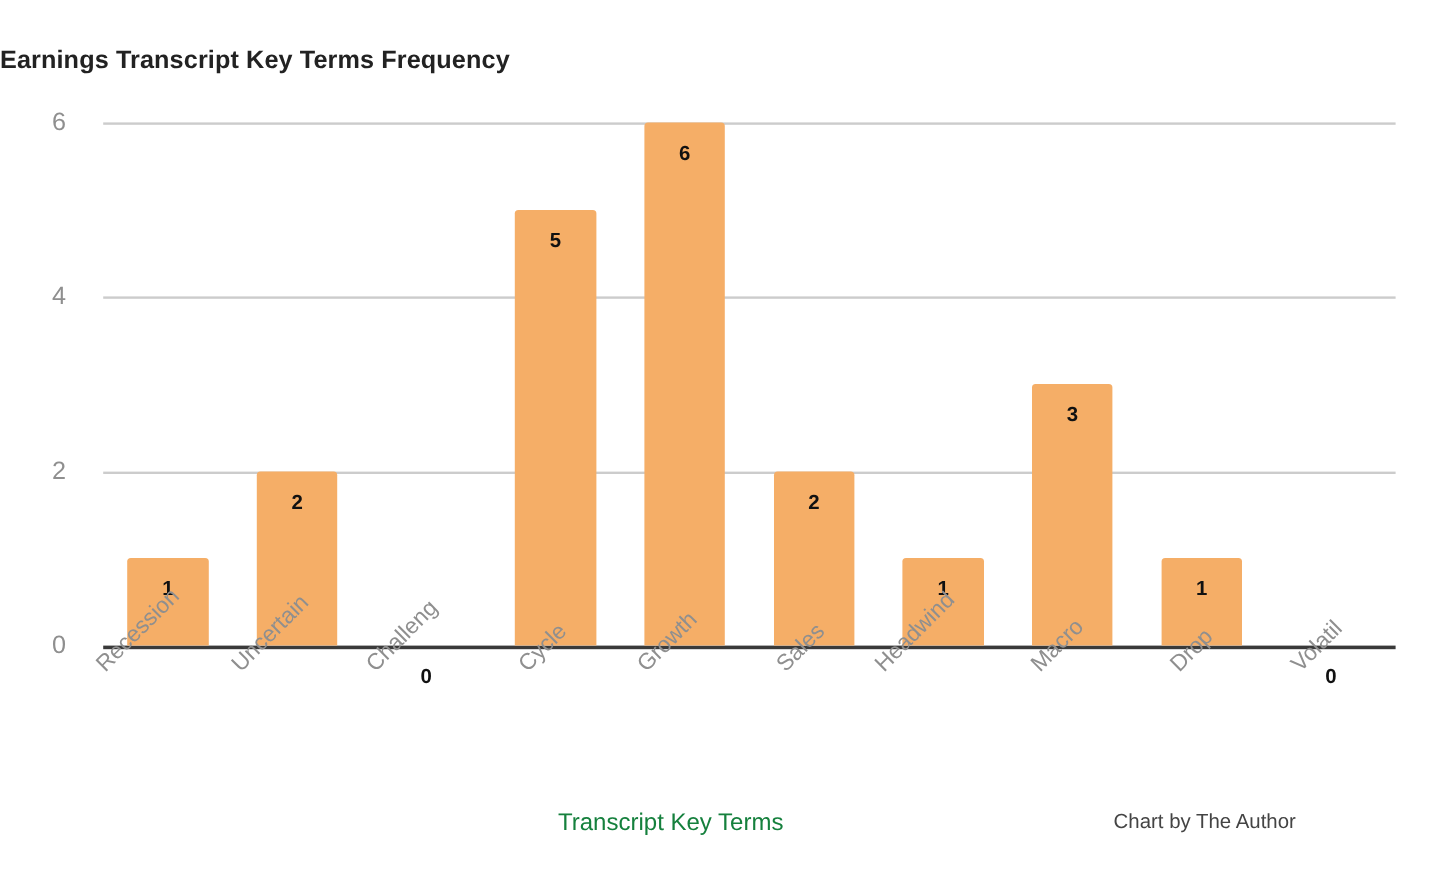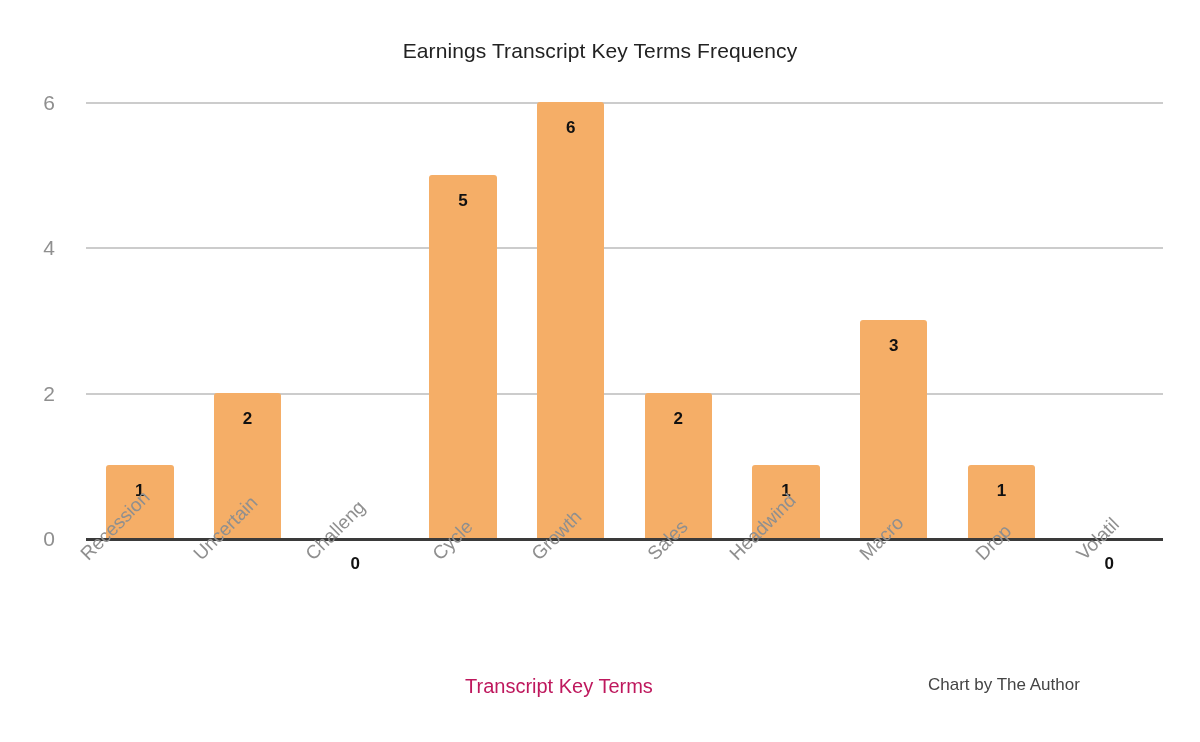--- a/index.html
+++ b/index.html
@@ -22,23 +22,22 @@
     height: 742px;
     background: #ffffff;
   }
 
   
   .chart-title {
     position: absolute;
     left: 0;
     top: 39px;
     width: 1200px;
-    text-align: center;
     font-size: 21px;
-    font-weight: 400;
+    font-weight: 700;
     color: #222222;
     letter-spacing: 0.1px;
     white-space: nowrap;
   }
 
   
   
   .plot {
     position: absolute;
     left: 86px;
@@ -122,21 +121,21 @@
     transform: rotate(-45deg);
     line-height: 1;
   }
 
   
   .axis-title {
     position: absolute;
     left: 465px;
     top: 675px;
     font-size: 20px;
-    color: #be185d;
+    color: #15803d;
     white-space: nowrap;
   }
   .credit {
     position: absolute;
     left: 928px;
     top: 675px;
     font-size: 17px;
     color: #444444;
     white-space: nowrap;
   }

